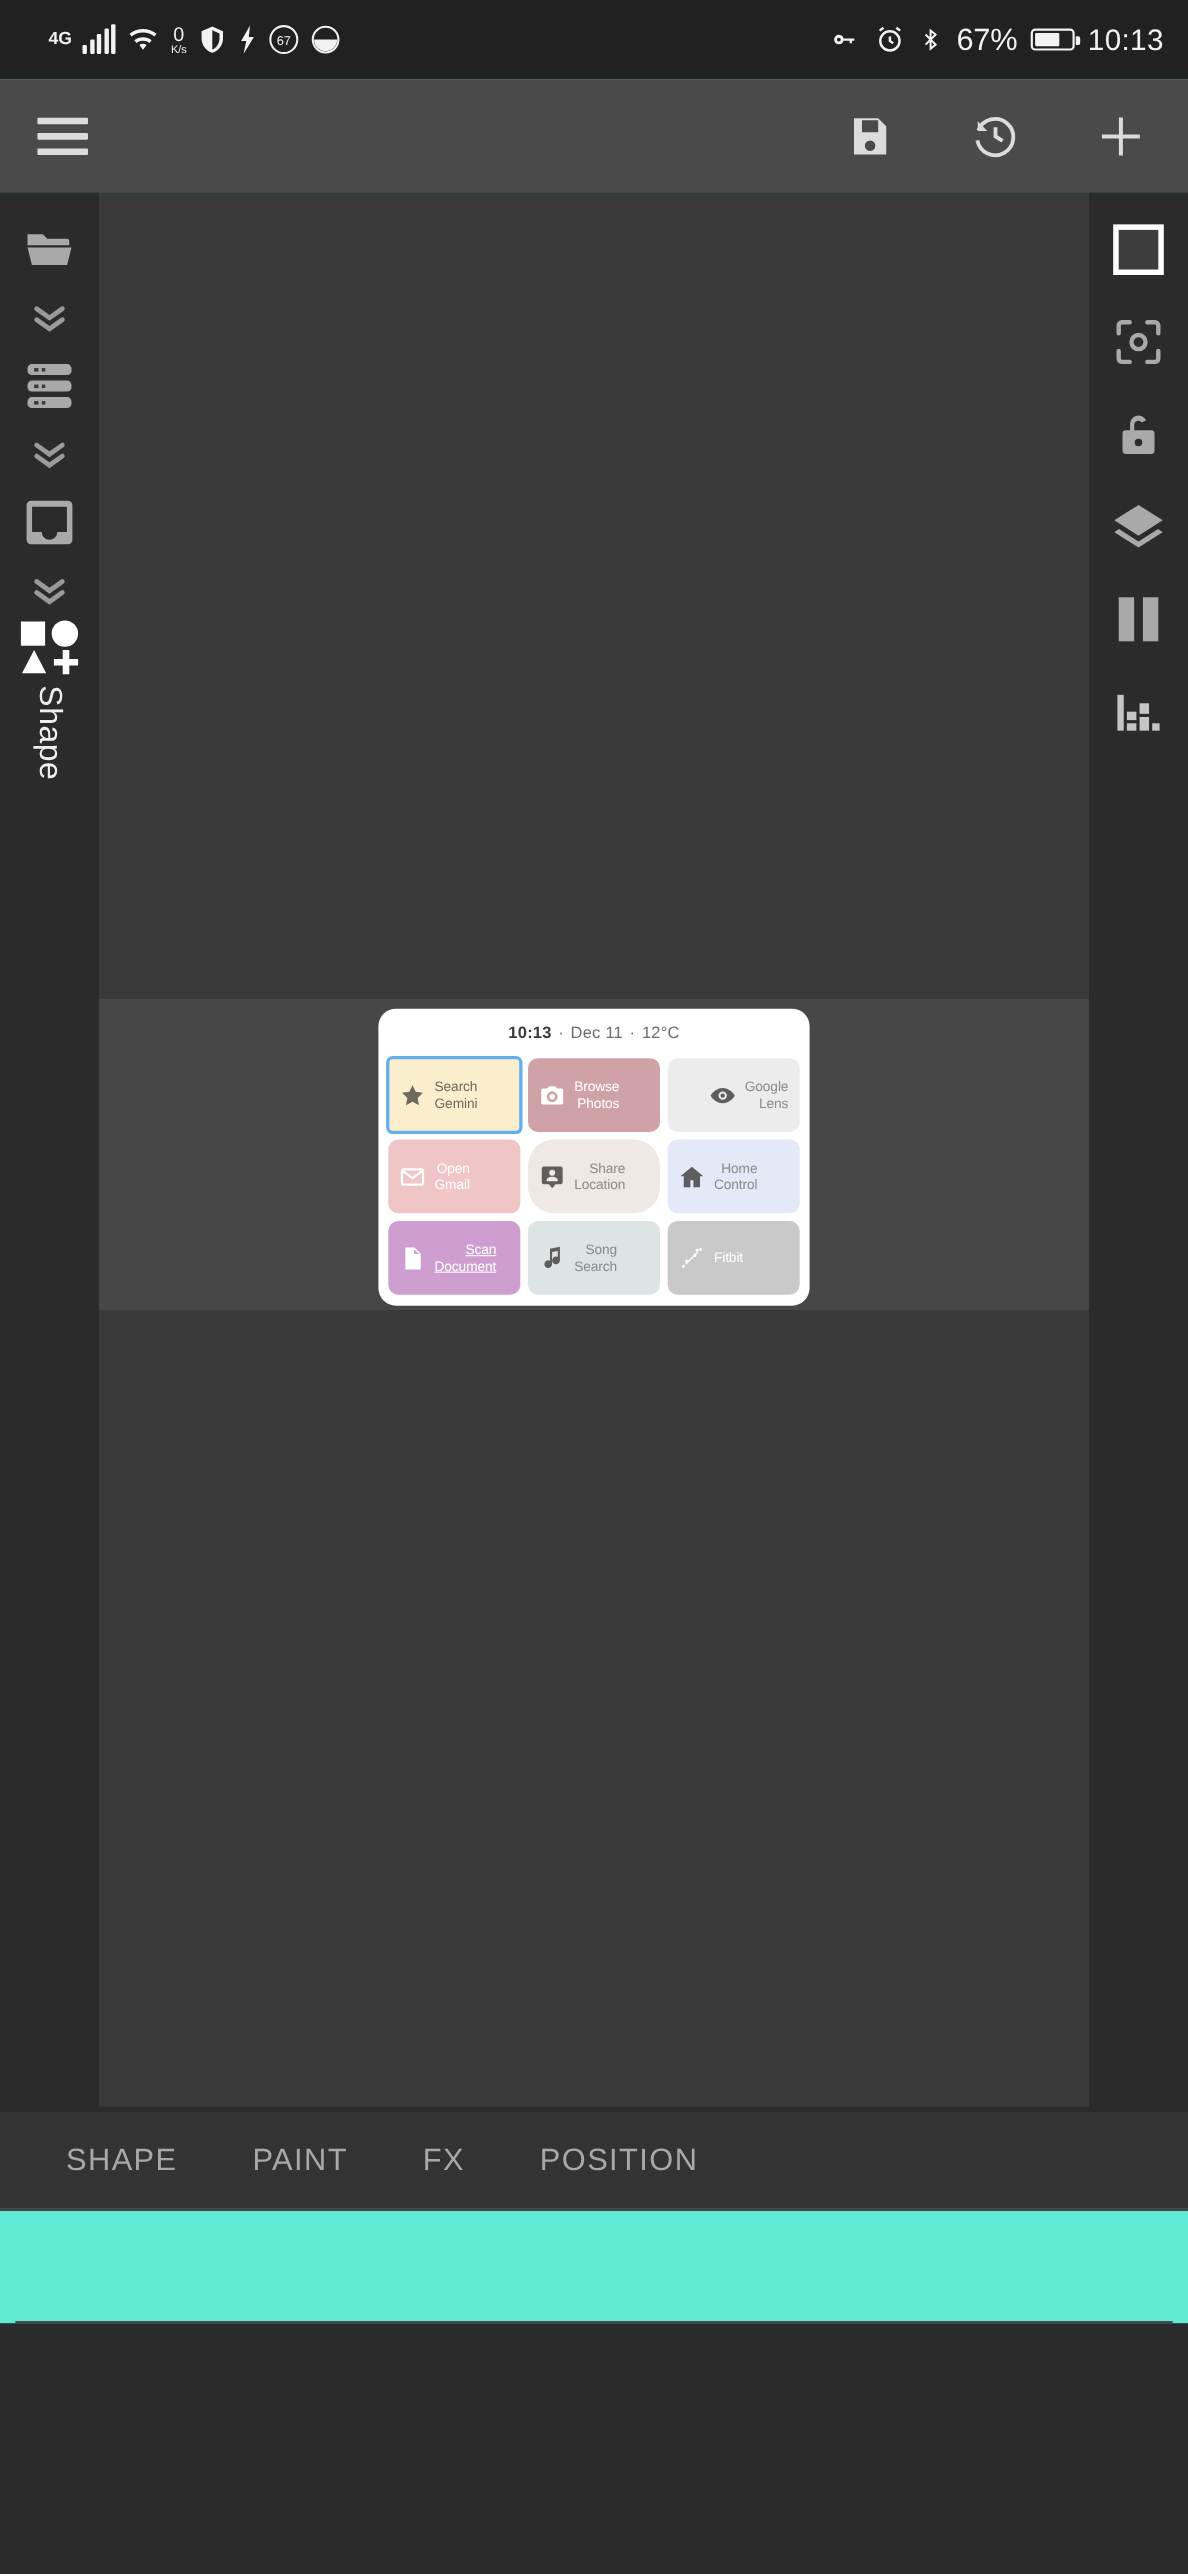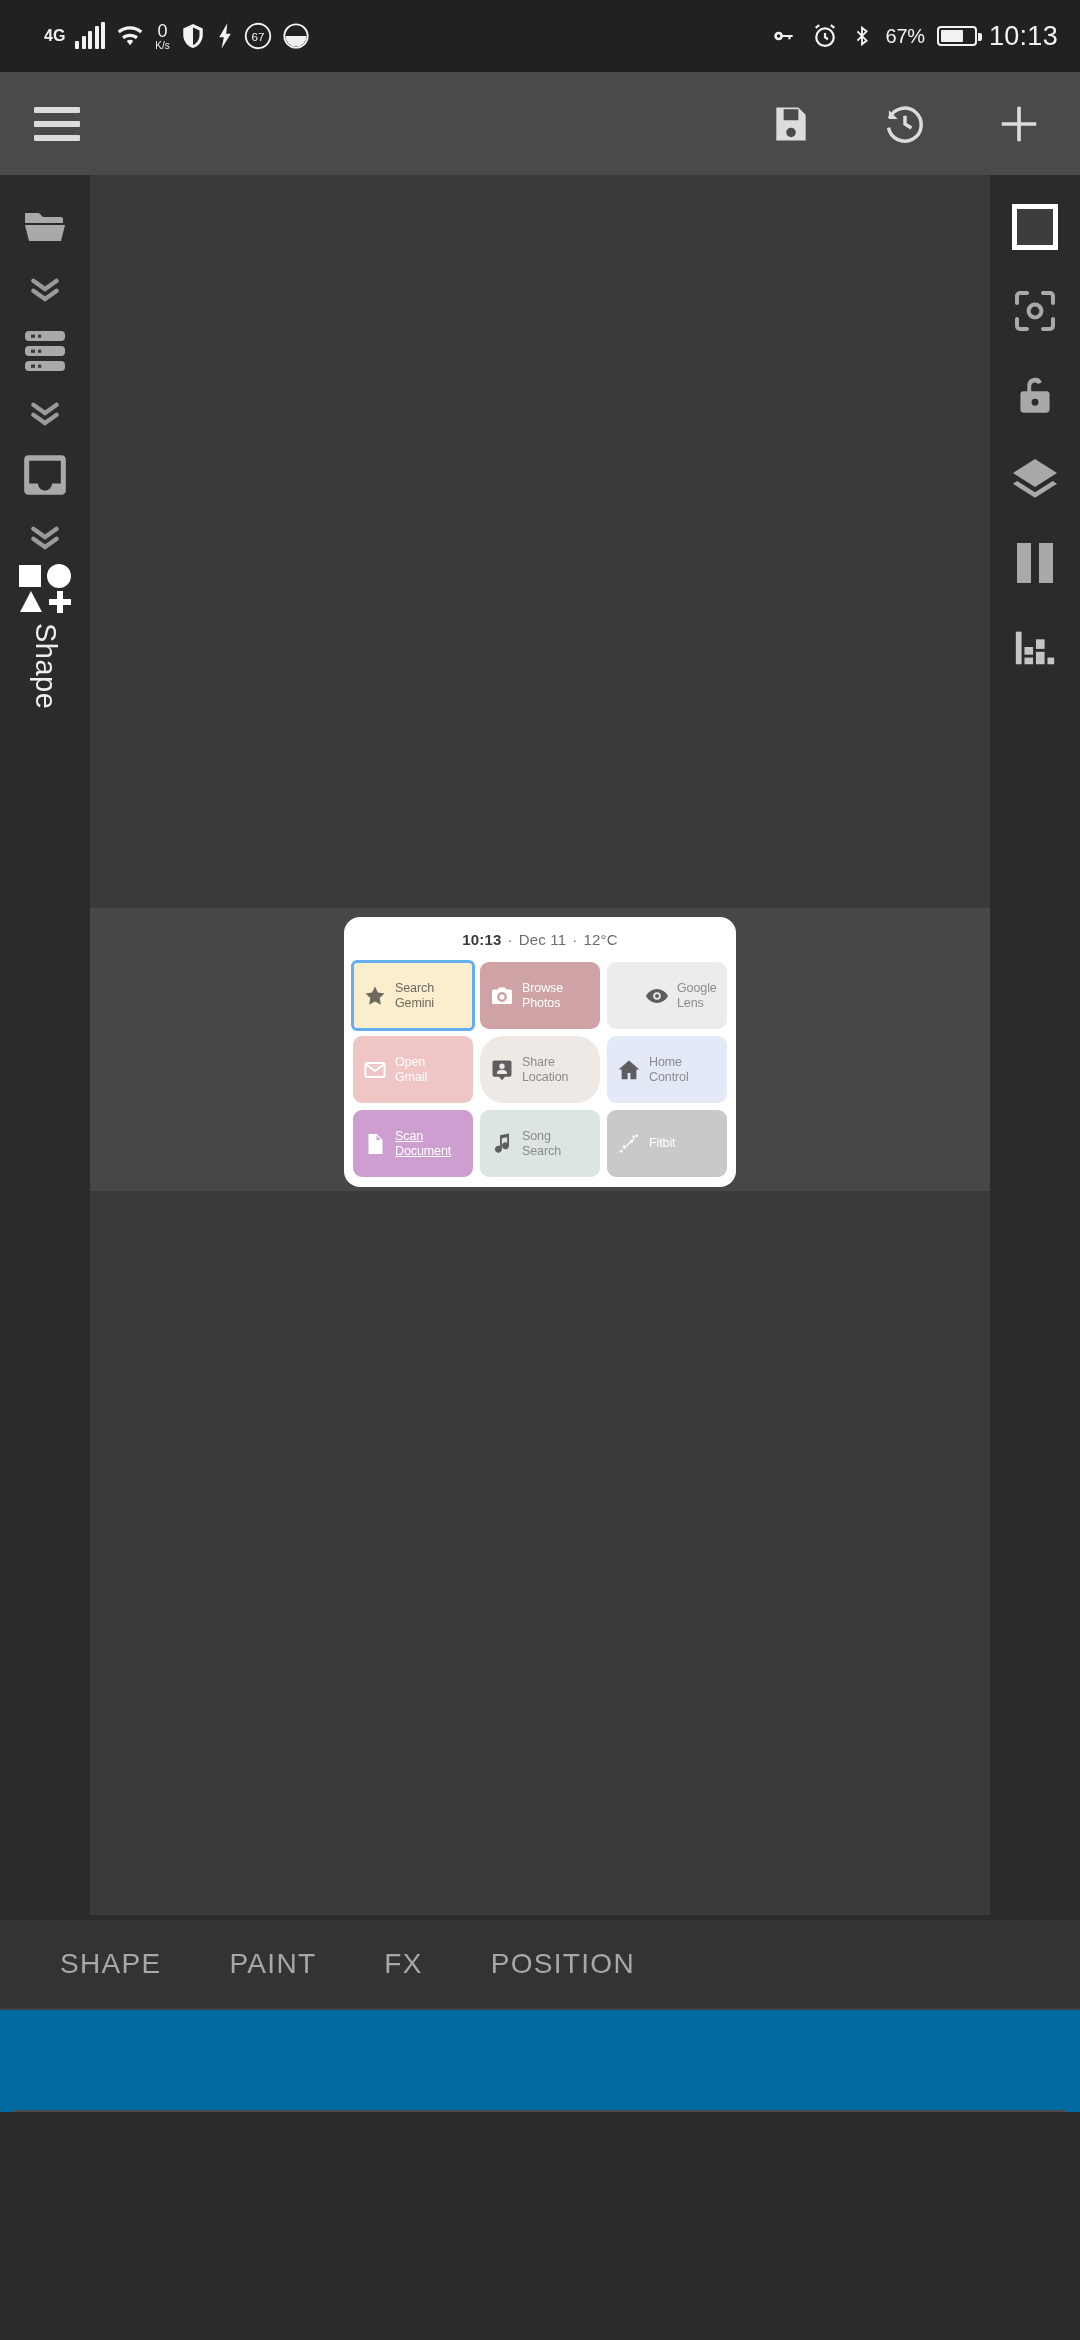--- a/index.html
+++ b/index.html
@@ -2,42 +2,42 @@
 <html><head>
 <meta charset="utf-8">
 <style>
   * { margin:0; padding:0; box-sizing:border-box; }
   html, body {
     width:1080px; height:2340px;
     background:#2b2b2b;
     font-family:"Liberation Sans", sans-serif;
     overflow:hidden;
   }
-  #app { position:relative; width:1080px; height:2340px; background:#0369a1; }
+  #app { position:relative; width:1080px; height:2340px; background:#5eead4; }
 
   
   .statusbar {
     position:absolute; left:0; top:0; width:1080px; height:72px;
     background:#212121; color:#f2f2f2;
     display:flex; align-items:center; justify-content:space-between;
     padding:0 22px;
   }
   .sb-left, .sb-right { display:flex; align-items:center; }
   .sb-left { gap:10px; margin-left:22px; }
   .sb-right { gap:12px; }
   .sb-ico { display:inline-flex; align-items:center; justify-content:center; }
   .net-4g { font-size:16px; font-weight:700; line-height:1; align-self:flex-start; margin-top:6px; }
   .bars { display:flex; align-items:flex-end; gap:2.5px; height:26px; }
   .bars i { width:4px; background:#f2f2f2; display:block; border-radius:1px; }
   .bars i:nth-child(1){height:8px;} .bars i:nth-child(2){height:13px;}
   .bars i:nth-child(3){height:18px;} .bars i:nth-child(4){height:23px;}
   .bars i:nth-child(5){height:27px;}
   .kbs { display:flex; flex-direction:column; align-items:center; line-height:1; }
   .kbs .v { font-size:18px; } .kbs .u { font-size:10px; margin-top:1px; }
-  .pct { font-size:20px; letter-spacing:-0.2px; }
+  .pct { font-size:28px; letter-spacing:-0.2px; }
   .clock { font-size:27px; letter-spacing:0.3px; }
   .batt { width:40px; height:20px; border:2.5px solid #f2f2f2; border-radius:4px; position:relative; }
   .batt::after { content:""; position:absolute; right:-7px; top:5px; width:4px; height:8px; background:#f2f2f2; border-radius:0 2px 2px 0; }
   .batt i { position:absolute; left:2px; top:2px; bottom:2px; width:60%; background:#f2f2f2; border-radius:1px; display:block; }
 
   
   .toolbar {
     position:absolute; left:0; top:72px; width:1080px; height:103px;
     background:#4a4a4a; display:flex; align-items:center; justify-content:space-between;
     padding:0 34px;
@@ -65,21 +65,21 @@
   
   .widget {
     position:absolute; left:344px; top:917px; width:392px; height:270px;
     background:#ffffff; border-radius:16px; padding:0 9px 10px 9px;
     display:flex; flex-direction:column;
   }
   .w-head { height:45px; display:flex; align-items:center; justify-content:center;
             color:#6c6c6c; font-size:15px; letter-spacing:0.2px; }
   .w-head b { color:#3a3a3a; font-weight:700; }
   .w-grid { display:grid; grid-template-columns:repeat(3, 1fr); gap:7px; flex:1; }
-  .tile { border-radius:9px; display:flex; align-items:center; gap:7px; padding:0 7px 0 9px; position:relative; }
+  .tile { border-radius:9px; display:flex; align-items:center; gap:7px; padding:0 7px 0 9px; position:relative;text-align:right; }
   .tile.selected { outline:3px solid #64aef0; outline-offset:-1px; border-radius:4px; }
   .t-ico { width:26px; height:26px; flex:0 0 26px; display:flex; align-items:center; justify-content:center; }
   .t-lbl { font-size:12.5px; line-height:1.18; letter-spacing:-0.1px; }
 
   
   .tabs { position:absolute; left:0; top:1920px; width:1080px; height:88px;
           background:#333333; display:flex; align-items:center; padding-left:26px; }
   .tab { color:#a8a8a8; font-size:28px; letter-spacing:1.3px; padding:0 34px; height:88px;
          display:flex; align-items:center; position:relative; cursor:pointer; }
   .tab.active { color:#ffffff; font-weight:700; }

